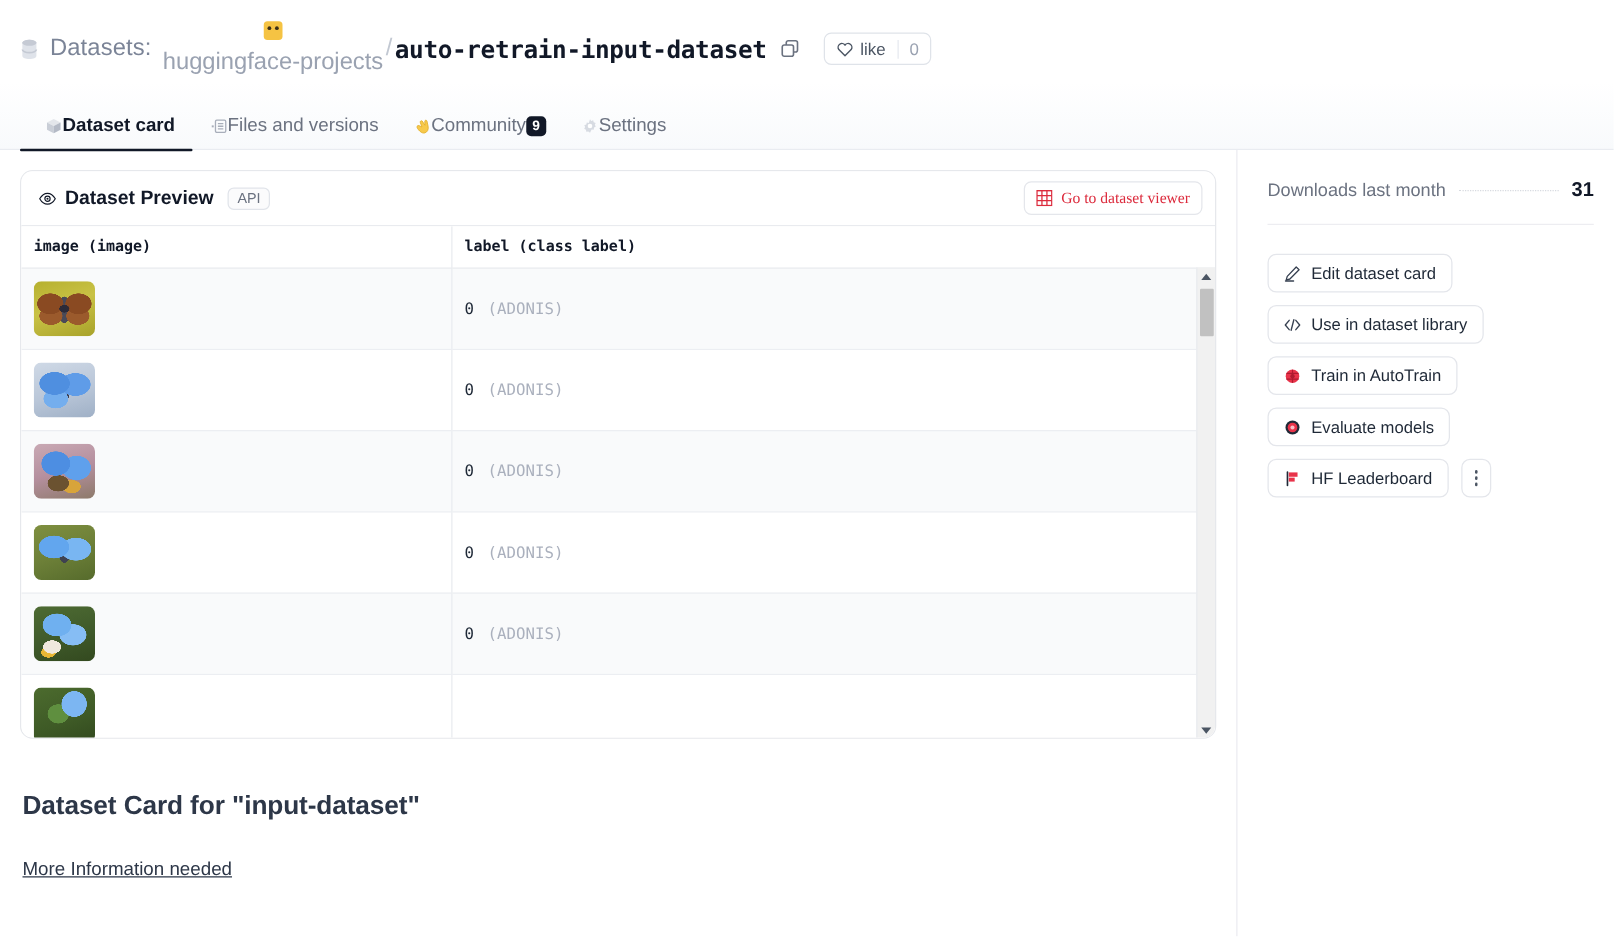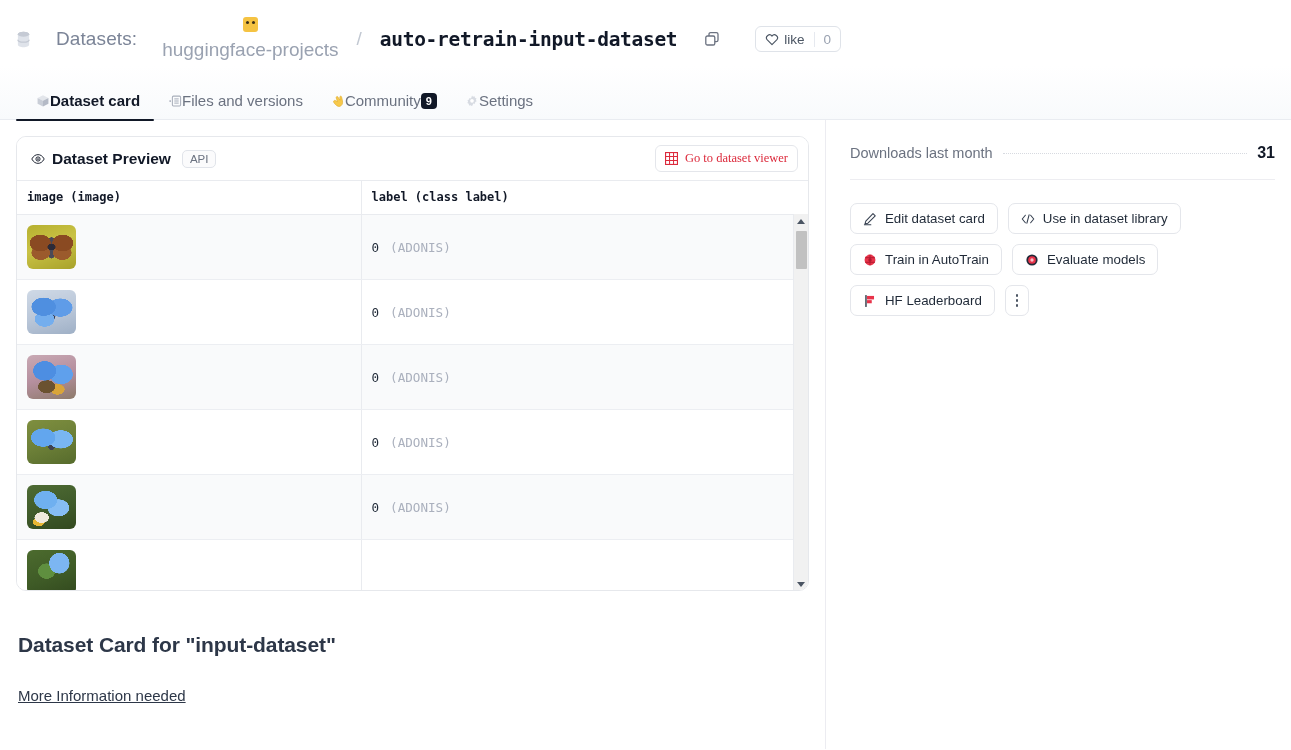--- a/index.html
+++ b/index.html
@@ -15,21 +15,21 @@
   .page-header {
     height: 120px;
     background: linear-gradient(to bottom, #ffffff 0%, #ffffff 55%, #f8fafc 100%);
     border-bottom: 1px solid #e9ecf1;
     position: relative;
   }
   .repo-line {
     display: flex; align-items: center;
     padding: 0 0 0 16px;
     height: 78px;
-    gap: 16px;
+    gap: 0;
   }
   .db-icon { width: 15px; height: 17px; margin-right: 9px; display:block; }
   .crumb-datasets {
     font-size: 19px; color: #7b8497; font-weight: 400; letter-spacing: .1px;
   }
   .crumb-org {
     font-size: 19px; color: #9aa2b1; font-weight: 400; margin-left: 9px;
     display: flex; align-items: center; gap: 7px; flex-direction: column;
   }
   .org-avatar {
@@ -89,21 +89,21 @@
   }
   .tab-badge {
     background: #111827; color: #ffffff; font-size: 11px; font-weight: 700;
     border-radius: 4px; padding: 1px 5px; line-height: 14px; min-width: 15px;
     text-align: center;
   }
 
   
   .body-wrap { display: flex; height: 629px; }
   .main-col {
-    width: 826px; border-right: 1px solid #ececf1;
+    width: 990px; border-right: 1px solid #ececf1;
     padding: 16px 16px 0 16px;
     position: relative;
   }
   .side-col { flex: 1; padding: 24px 16px 0 24px; }
 
   
   .preview-card {
     border: 1px solid #e6e8ec; border-radius: 10px;
     background: #ffffff; overflow: hidden;
     height: 455px; position: relative;

